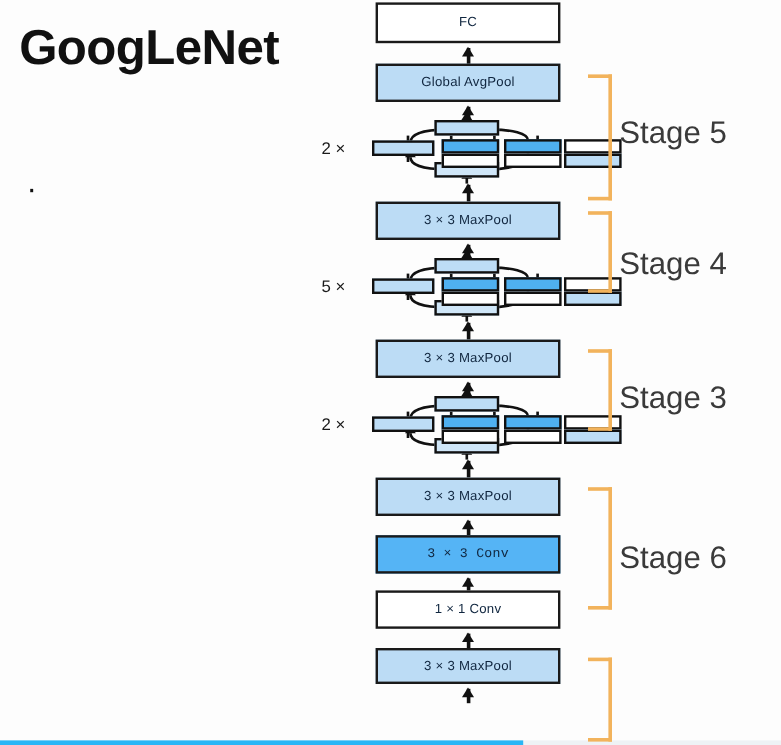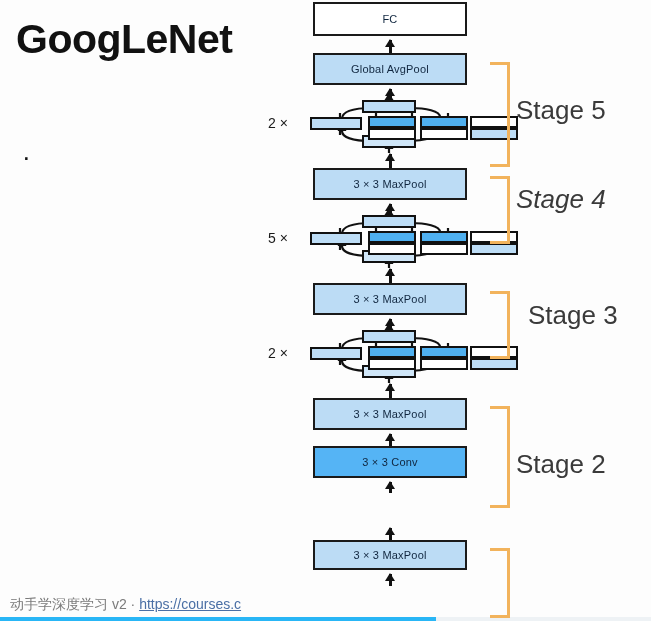--- a/index.html
+++ b/index.html
@@ -96,23 +96,20 @@
 <div id="slide">
 
   <div class="title">GoogLeNet</div>
 
   <div class="bullet-wrap">
     <div class="bullet-line">
       <span class="bullet-dot">·</span>
     </div>
   </div>
 
-  <div class="footer">
-    <span>动手学深度学习 v2 · </span><a class="link" href="#">https://courses.c</a>
-  </div>
   <div class="progress-track"></div>
   <div class="progress-fill" id="progress-fill" style="width: 436.17px;"></div>
 
   <div class="node white" style="top:2px;  height:34px;">FC</div>
   <div class="arrow" style="top:40px;height:14px;"></div>
   <div class="node blue-l" style="top:53px; height:32px;">Global AvgPool</div>
   <div class="arrow" style="top:89px;height:14px;"></div>
 
   <div class="mult" style="left:268px;top:115px;">2 ×</div>
   <div class="incep" id="incep-1" style="top:95px;">
@@ -226,33 +223,34 @@
       <div class="ib w" style="left: 68px; top: 33px; width: 48px; height: 12px;"></div>
       <div class="ib d" style="left: 120px; top: 21px; width: 48px; height: 12px;"></div>
       <div class="ib w" style="left: 120px; top: 33px; width: 48px; height: 12px;"></div>
       <div class="ib w" style="left: 170px; top: 21px; width: 48px; height: 12px;"></div>
       <div class="ib l" style="left: 170px; top: 33px; width: 48px; height: 12px;"></div>
     </div>
 
   <div class="arrow" style="top:384px;height:14px;"></div>
   <div class="node blue-l" style="top:398px;height:32px;">3 × 3 MaxPool</div>
   <div class="arrow" style="top:434px;height:12px;"></div>
-  <div class="node blue-s" style="top:446px;height:32px;">3 × 3 Conv</div>
+  <div class="node blue-s" style="top:446px;height:32px;font-family:Liberation Mono, monospace;">3 × 3 Conv</div>
   <div class="arrow" style="top:482px;height:11px;"></div>
+  <div class="node white" style="top:492px;height:32px;">1 × 1 Conv</div>
   <div class="arrow" style="top:528px;height:12px;"></div>
   <div class="node blue-l" style="top:540px;height:30px;">3 × 3 MaxPool</div>
   <div class="arrow" style="top:574px;height:12px;"></div>
 
   <div class="bracket" style="left:490px;top:62px; height:105px;"></div>
   <div class="stage-label" style="left:516px;top:74px;margin-top:21px;">Stage 5</div>
 
   <div class="bracket" style="left:490px;top:176px;height:68px;"></div>
-  <div class="stage-label" style="left:516px;top:184px;font-style:italic;">Stage 4</div>
+  <div class="stage-label" style="left:516px;top:204px;">Stage 4</div>
 
   <div class="bracket" style="left:490px;top:291px;height:68px;"></div>
-  <div class="stage-label" style="left:516px;top:300px;margin-left:12px;">Stage 3</div>
+  <div class="stage-label" style="left:516px;top:316px;">Stage 3</div>
 
   <div class="bracket" style="left:490px;top:406px;height:102px;"></div>
-  <div class="stage-label" style="left:516px;top:449px;">Stage 2</div>
+  <div class="stage-label" style="left:516px;top:449px;">Stage 6</div>
 
   <div class="bracket" style="left:490px;top:548px;height:70px;"></div>
 
 </div>
 
 </body></html>

